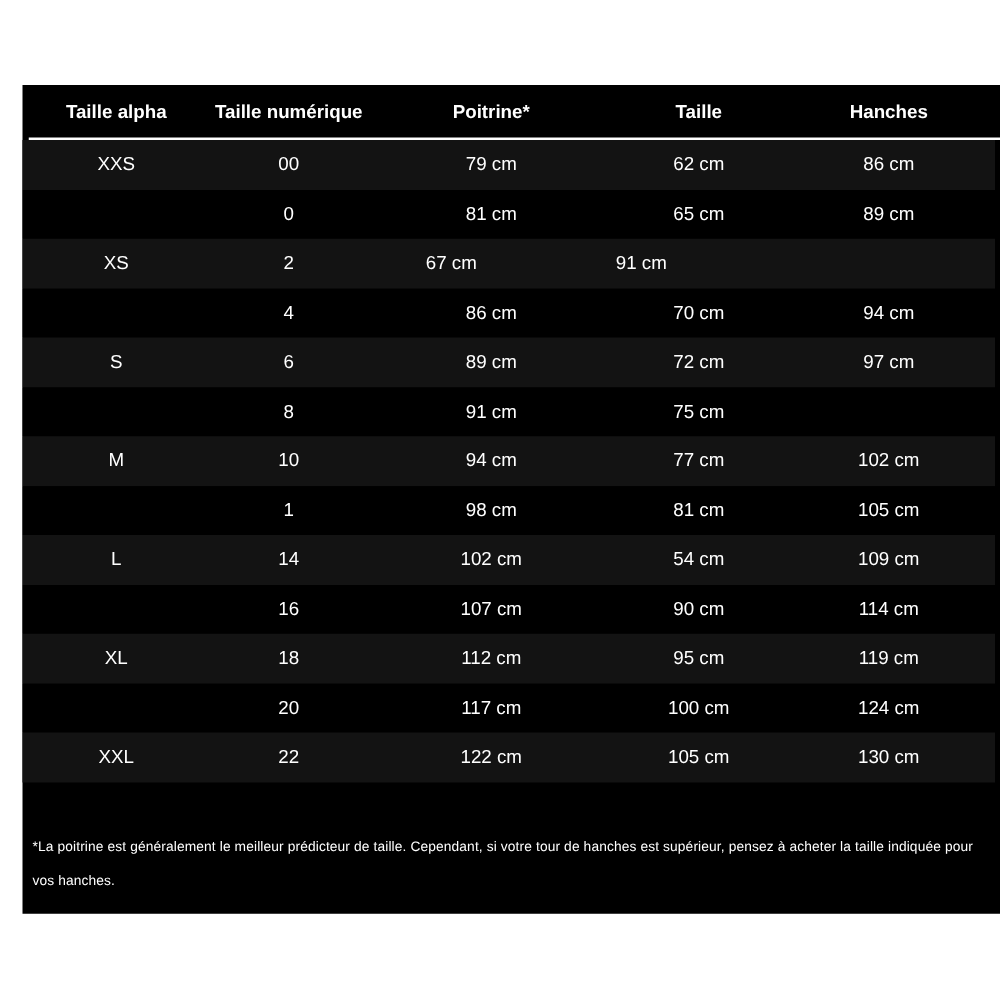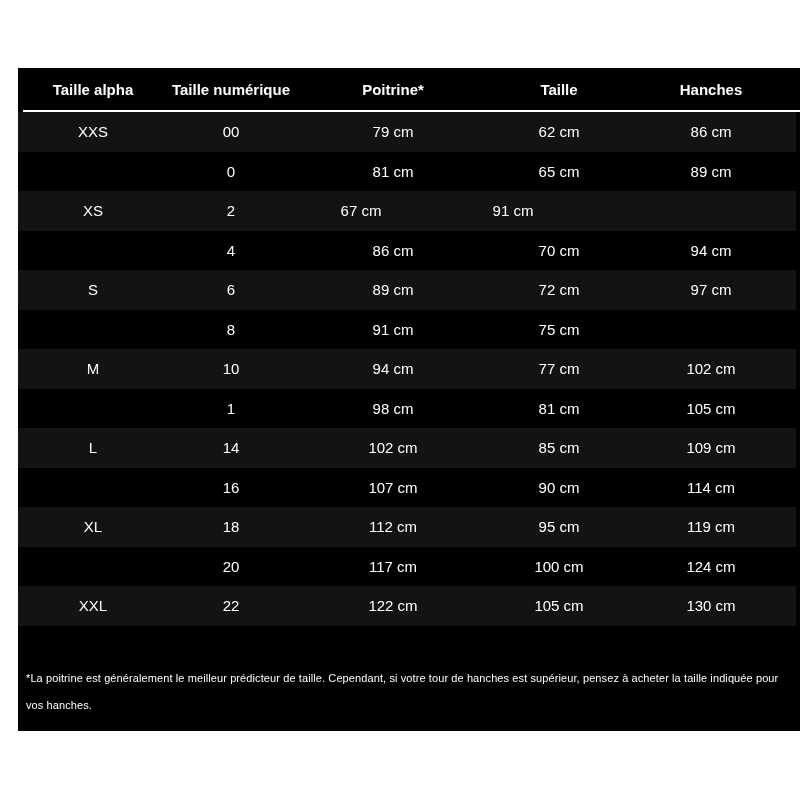--- a/index.html
+++ b/index.html
@@ -121,21 +121,21 @@
           <div class="cell c0"></div>
           <div class="cell c1">1</div>
           <div class="cell c2">98 cm</div>
           <div class="cell c3">81 cm</div>
           <div class="cell c4">105 cm</div>
         </div>
         <div class="trow stripe">
           <div class="cell c0">L</div>
           <div class="cell c1">14</div>
           <div class="cell c2">102 cm</div>
-          <div class="cell c3">85 cm</div>
+          <div class="cell c3">54 cm</div>
           <div class="cell c4">109 cm</div>
         </div>
         <div class="trow">
           <div class="cell c0"></div>
           <div class="cell c1">16</div>
           <div class="cell c2">107 cm</div>
           <div class="cell c3">90 cm</div>
           <div class="cell c4">114 cm</div>
         </div>
         <div class="trow stripe">

